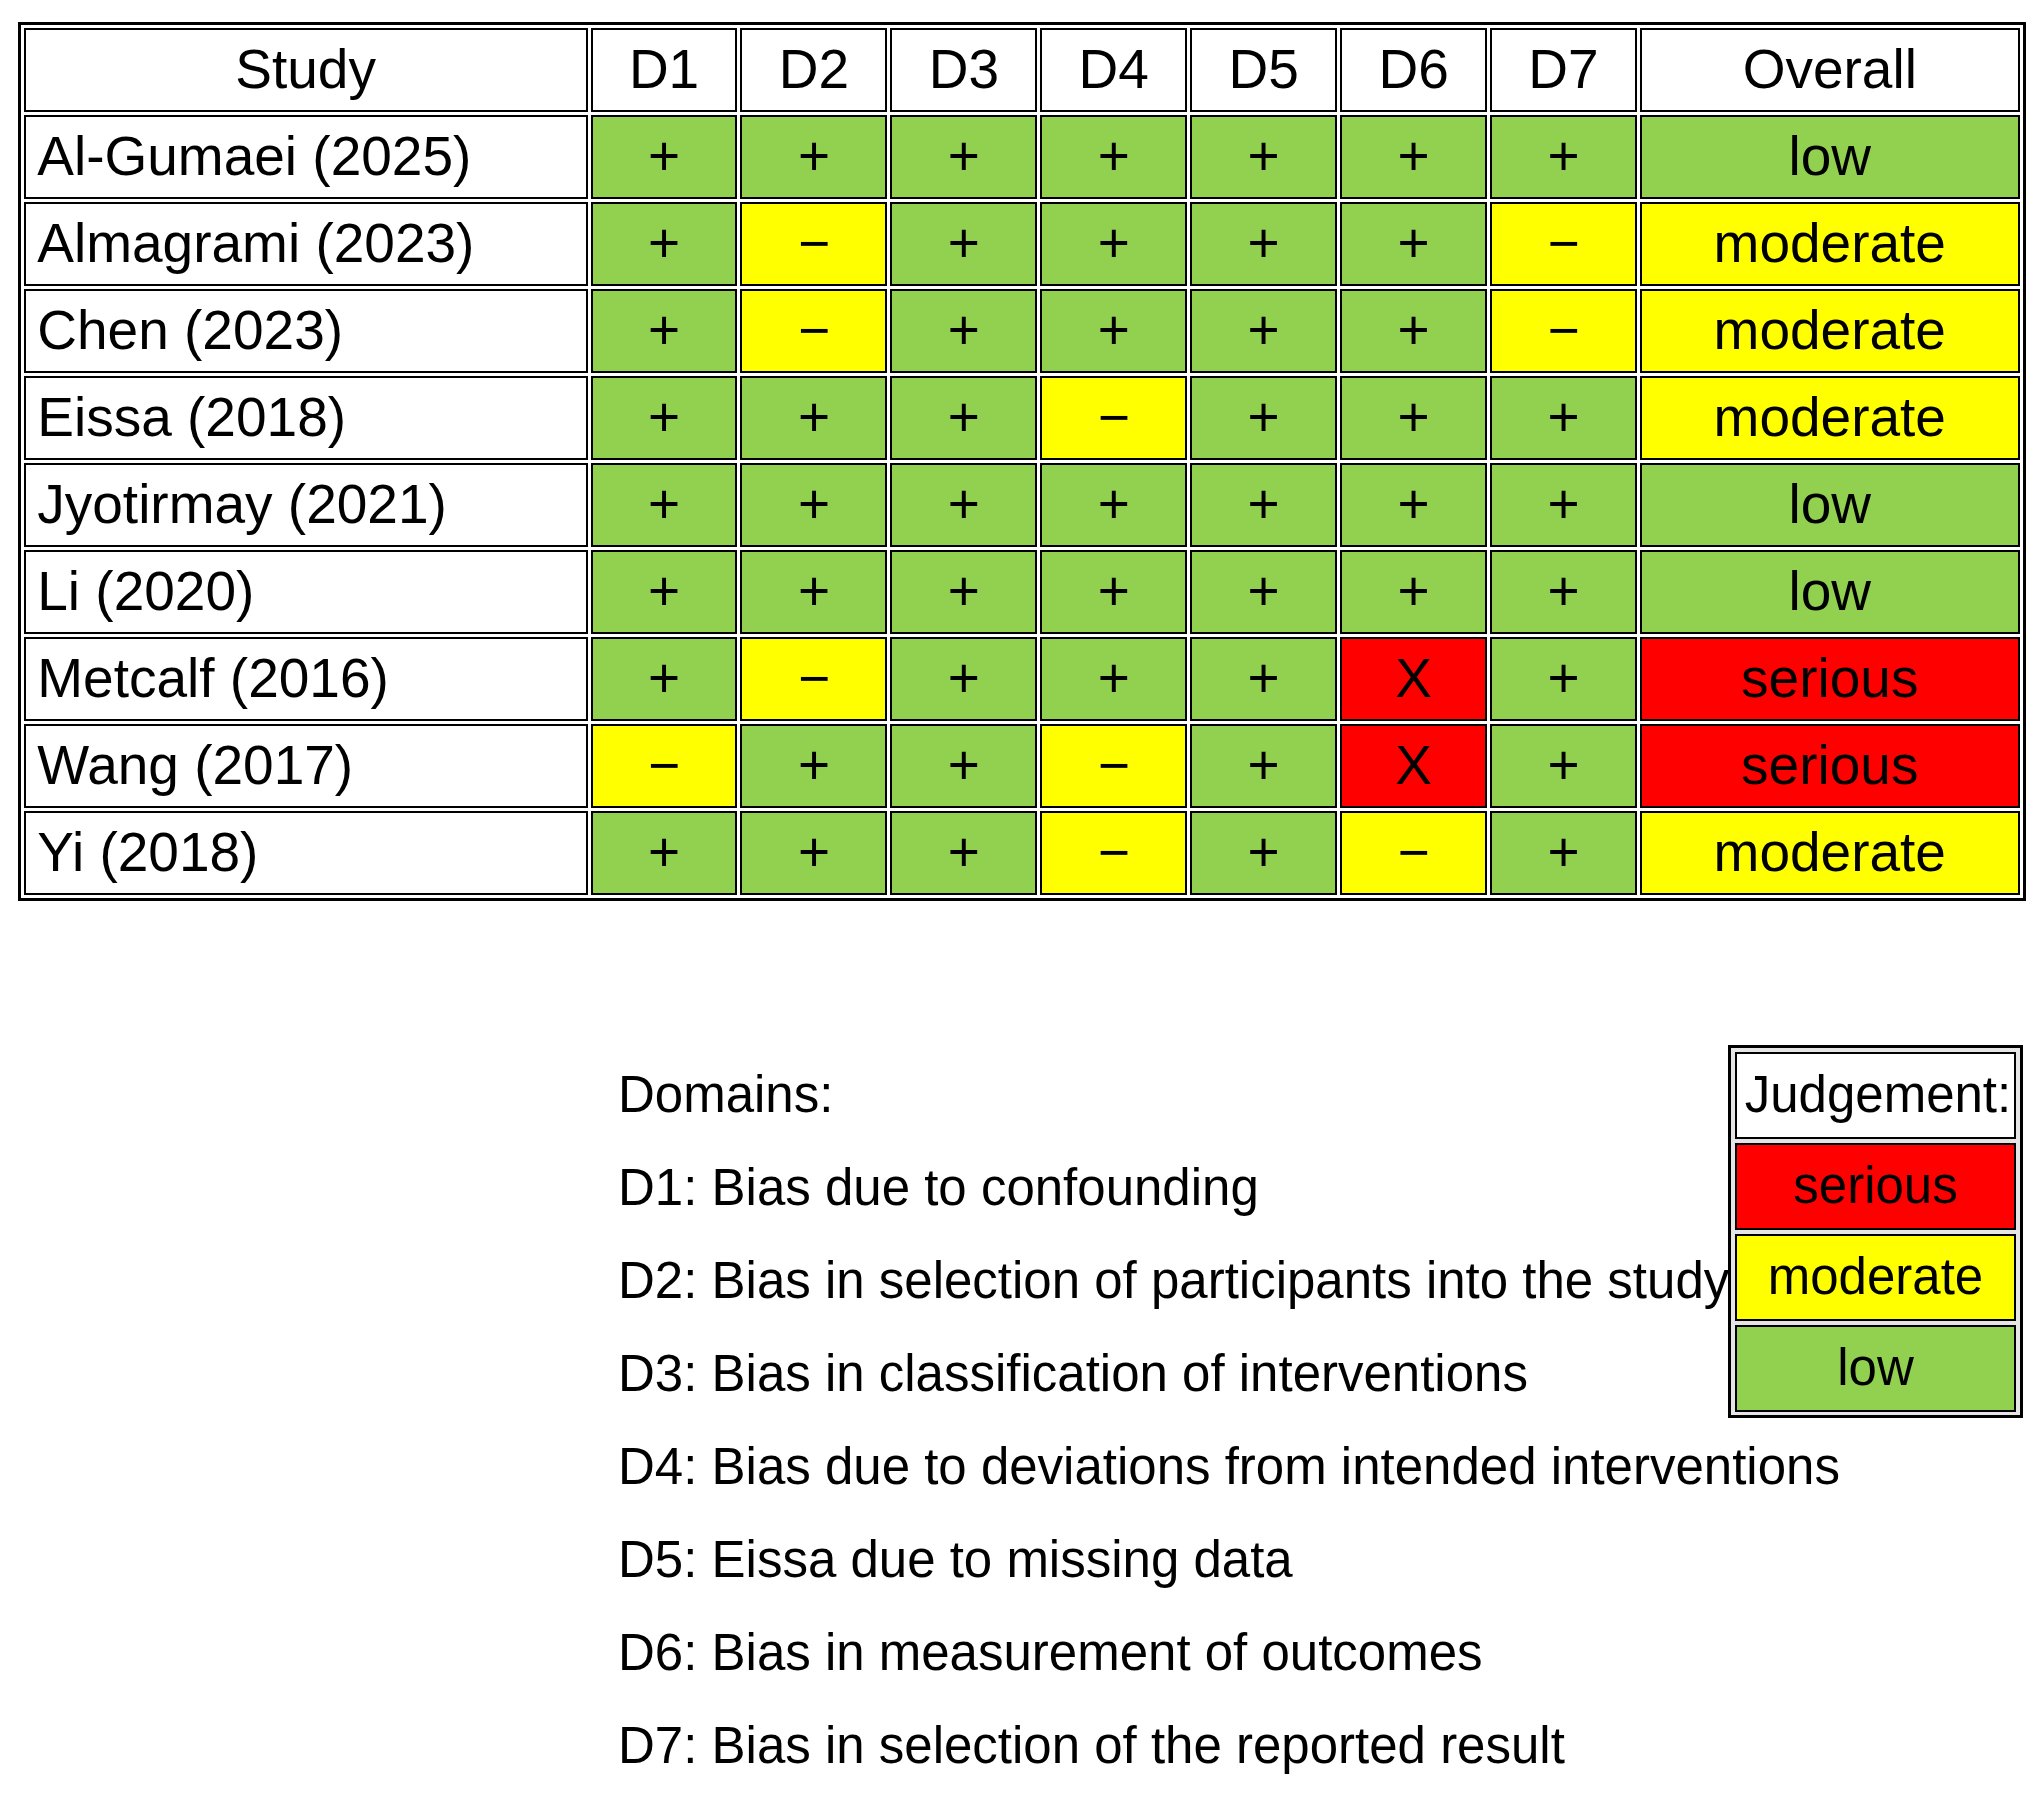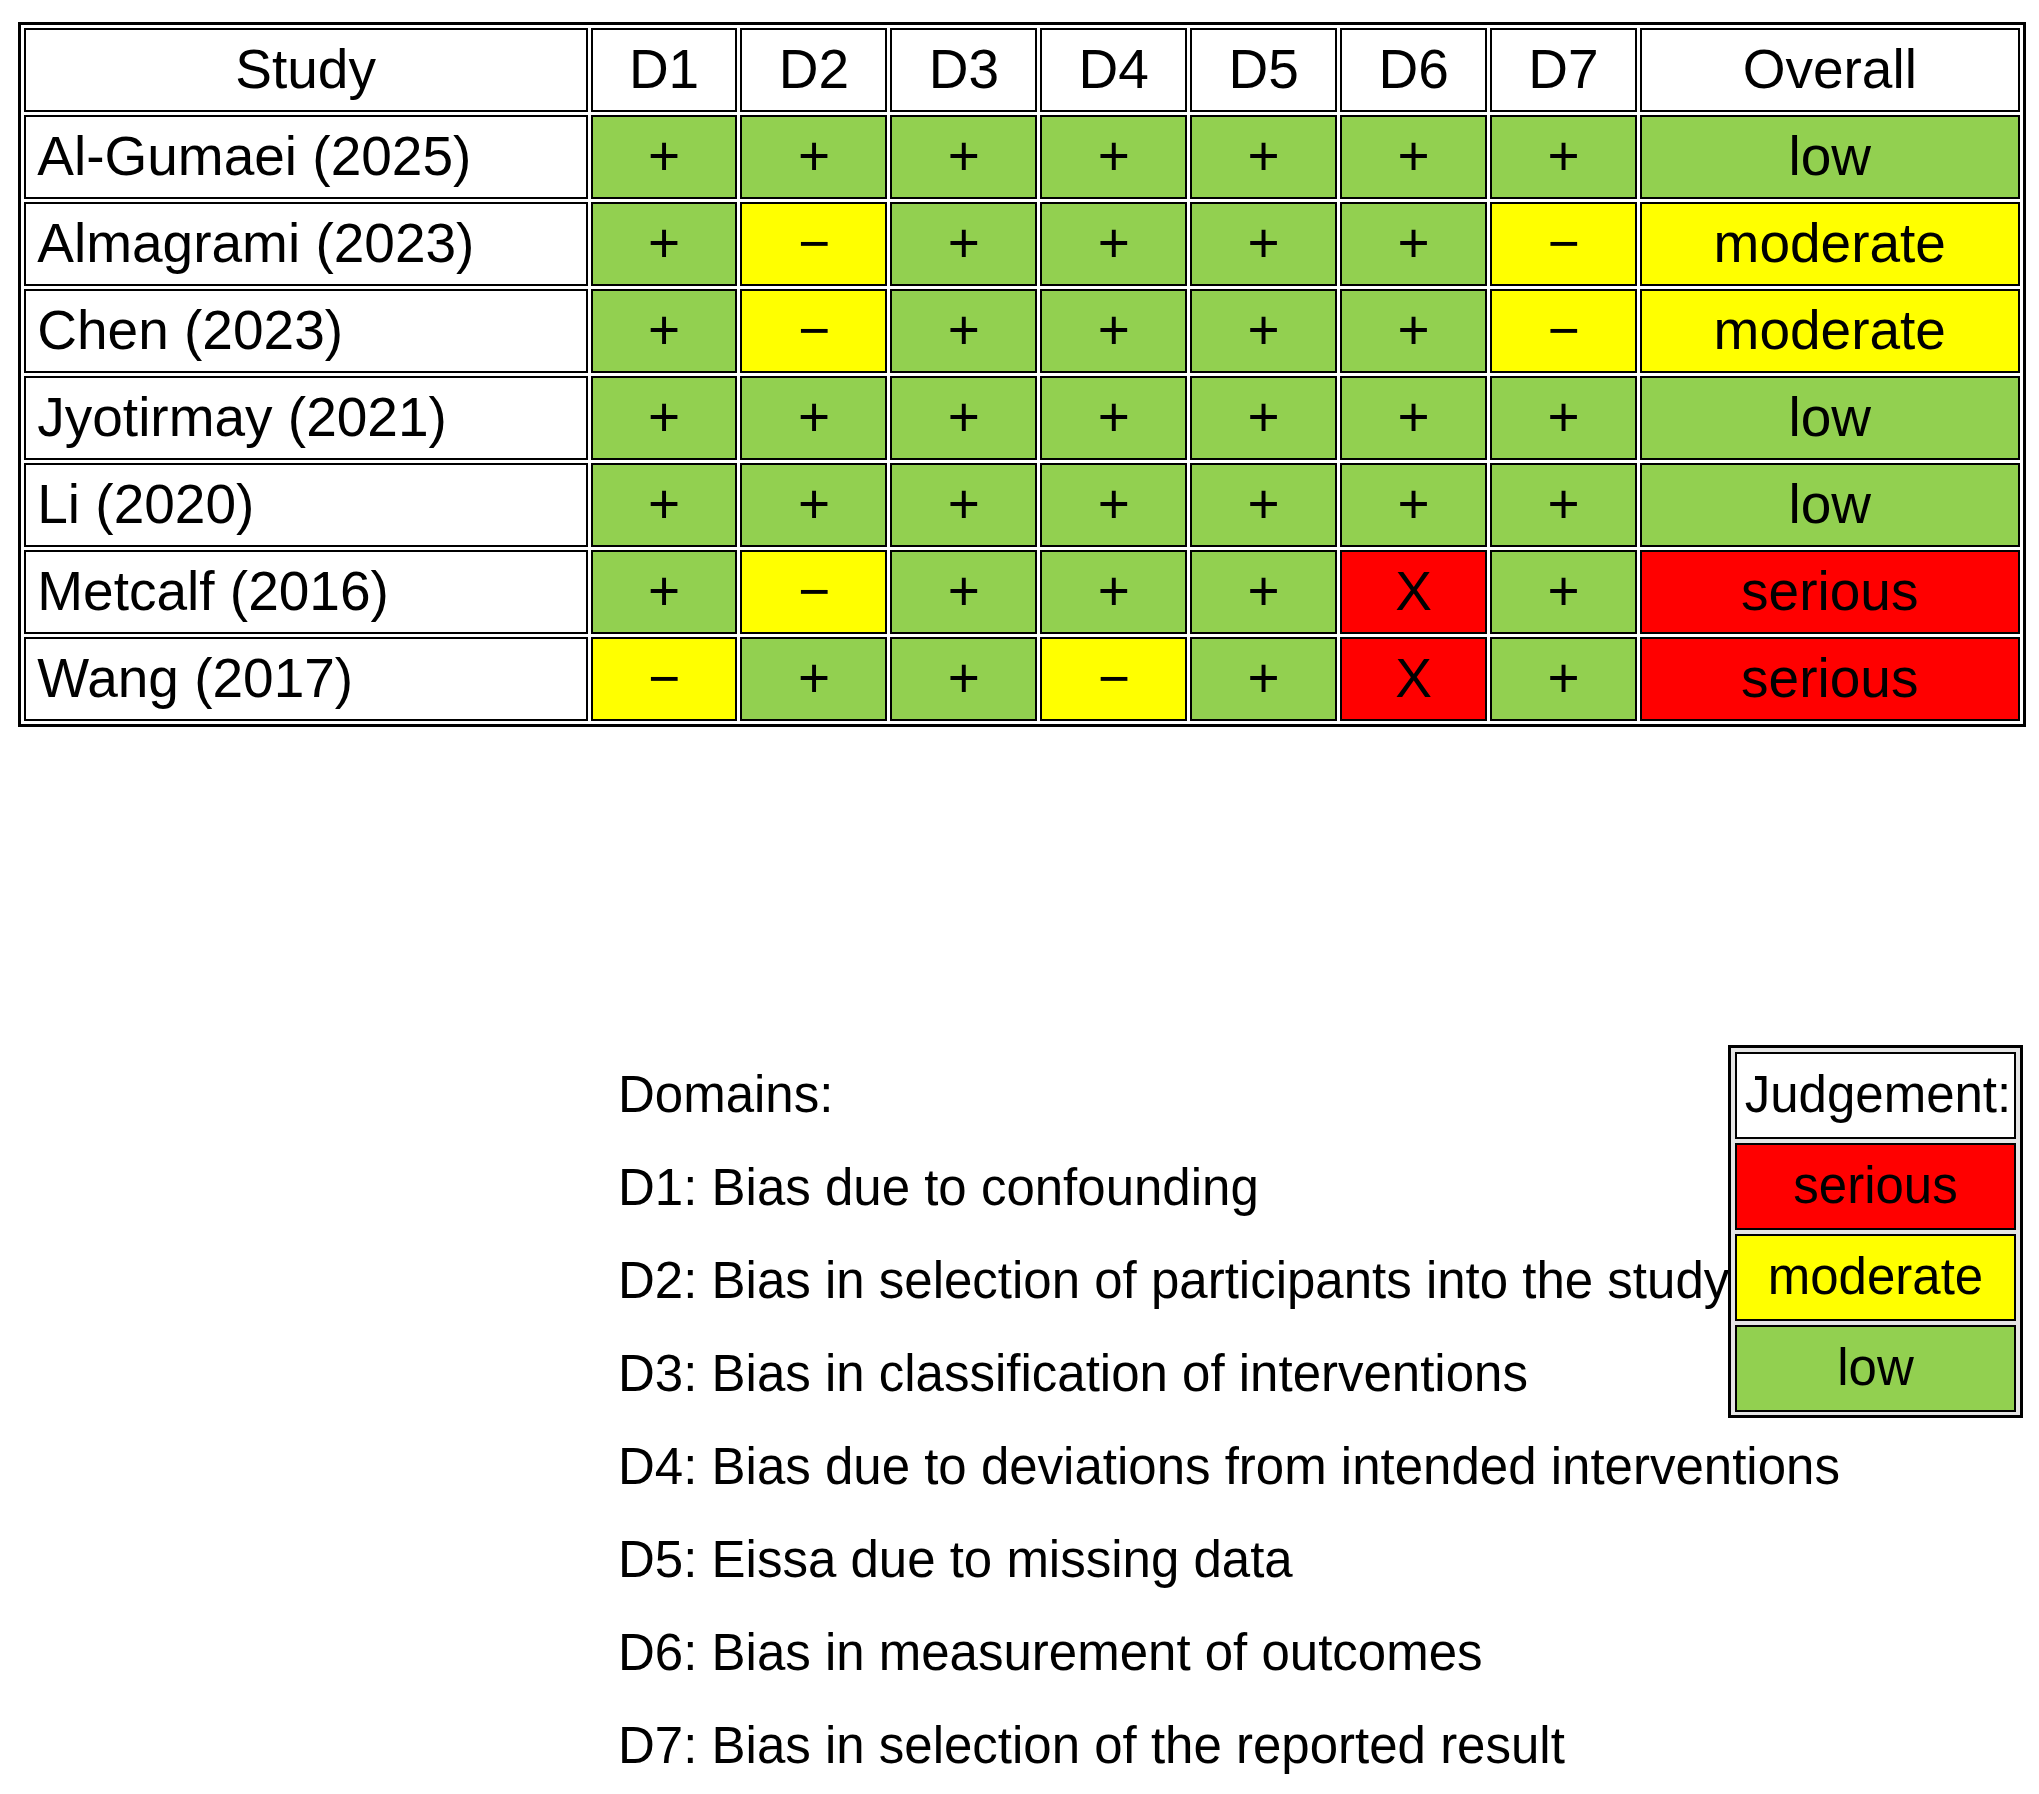--- a/index.html
+++ b/index.html
@@ -151,20 +151,31 @@
         <td class="judgement-cell" style="background-color: rgb(146, 208, 80);">+</td>
         <td class="judgement-cell" style="background-color: rgb(255, 255, 0);">−</td>
         <td class="judgement-cell" style="background-color: rgb(146, 208, 80);">+</td>
         <td class="judgement-cell" style="background-color: rgb(146, 208, 80);">+</td>
         <td class="judgement-cell" style="background-color: rgb(146, 208, 80);">+</td>
         <td class="judgement-cell" style="background-color: rgb(146, 208, 80);">+</td>
         <td class="judgement-cell" style="background-color: rgb(255, 255, 0);">−</td>
         <td class="overall-cell" style="background-color: rgb(255, 255, 0);">moderate</td>
       </tr>
       <tr>
+        <td class="study-cell">Eissa (2018)</td>
+        <td class="judgement-cell" style="background-color: rgb(146, 208, 80);">+</td>
+        <td class="judgement-cell" style="background-color: rgb(146, 208, 80);">+</td>
+        <td class="judgement-cell" style="background-color: rgb(146, 208, 80);">+</td>
+        <td class="judgement-cell" style="background-color: rgb(255, 255, 0);">−</td>
+        <td class="judgement-cell" style="background-color: rgb(146, 208, 80);">+</td>
+        <td class="judgement-cell" style="background-color: rgb(146, 208, 80);">+</td>
+        <td class="judgement-cell" style="background-color: rgb(146, 208, 80);">+</td>
+        <td class="overall-cell" style="background-color: rgb(255, 255, 0);">moderate</td>
+      </tr>
+      <tr>
         <td class="study-cell">Jyotirmay (2021)</td>
         <td class="judgement-cell" style="background-color: rgb(146, 208, 80);">+</td>
         <td class="judgement-cell" style="background-color: rgb(146, 208, 80);">+</td>
         <td class="judgement-cell" style="background-color: rgb(146, 208, 80);">+</td>
         <td class="judgement-cell" style="background-color: rgb(146, 208, 80);">+</td>
         <td class="judgement-cell" style="background-color: rgb(146, 208, 80);">+</td>
         <td class="judgement-cell" style="background-color: rgb(146, 208, 80);">+</td>
         <td class="judgement-cell" style="background-color: rgb(146, 208, 80);">+</td>
         <td class="overall-cell" style="background-color: rgb(146, 208, 80);">low</td>
       </tr>
@@ -193,20 +204,31 @@
       <tr>
         <td class="study-cell">Wang (2017)</td>
         <td class="judgement-cell" style="background-color: rgb(255, 255, 0);">−</td>
         <td class="judgement-cell" style="background-color: rgb(146, 208, 80);">+</td>
         <td class="judgement-cell" style="background-color: rgb(146, 208, 80);">+</td>
         <td class="judgement-cell" style="background-color: rgb(255, 255, 0);">−</td>
         <td class="judgement-cell" style="background-color: rgb(146, 208, 80);">+</td>
         <td class="judgement-cell" style="background-color: rgb(255, 0, 0);">X</td>
         <td class="judgement-cell" style="background-color: rgb(146, 208, 80);">+</td>
         <td class="overall-cell" style="background-color: rgb(255, 0, 0);">serious</td>
+      </tr>
+      <tr>
+        <td class="study-cell">Yi (2018)</td>
+        <td class="judgement-cell" style="background-color: rgb(146, 208, 80);">+</td>
+        <td class="judgement-cell" style="background-color: rgb(146, 208, 80);">+</td>
+        <td class="judgement-cell" style="background-color: rgb(146, 208, 80);">+</td>
+        <td class="judgement-cell" style="background-color: rgb(255, 255, 0);">−</td>
+        <td class="judgement-cell" style="background-color: rgb(146, 208, 80);">+</td>
+        <td class="judgement-cell" style="background-color: rgb(255, 255, 0);">−</td>
+        <td class="judgement-cell" style="background-color: rgb(146, 208, 80);">+</td>
+        <td class="overall-cell" style="background-color: rgb(255, 255, 0);">moderate</td>
       </tr>
     </tbody>
 </table>
 
 <div class="domains-legend">
   <div class="domain-line">Domains:</div>
 <div class="domain-line">D1: Bias due to confounding</div>
     <div class="domain-line">D2: Bias in selection of participants into the study</div>
     <div class="domain-line">D3: Bias in classification of interventions</div>
     <div class="domain-line">D4: Bias due to deviations from intended interventions</div>

